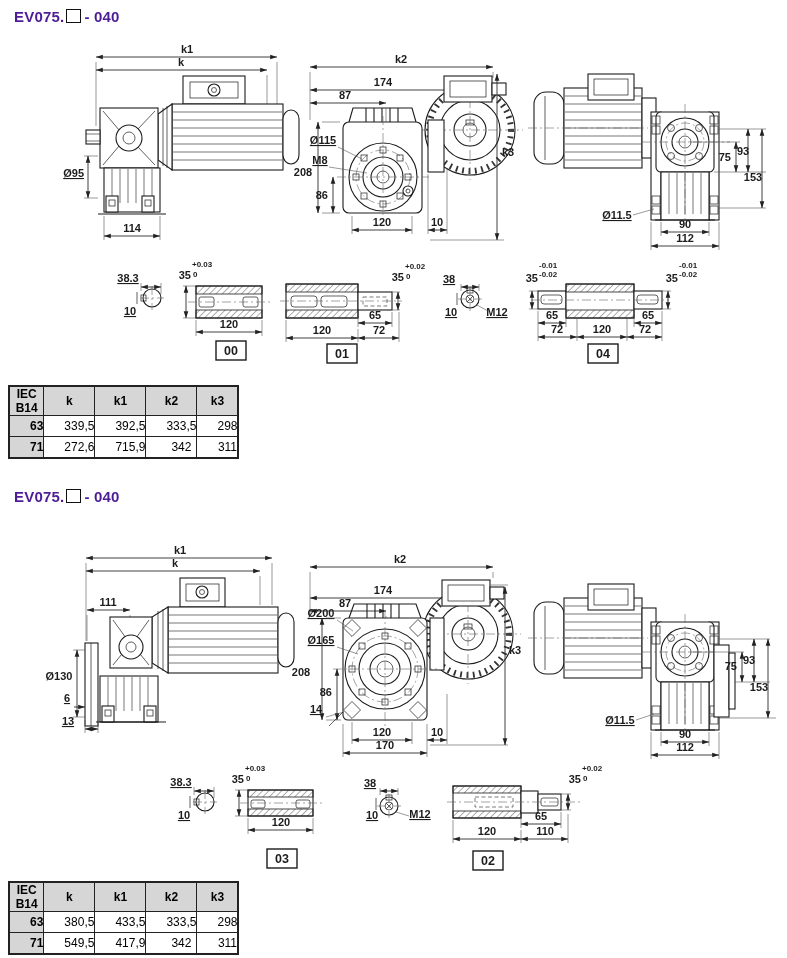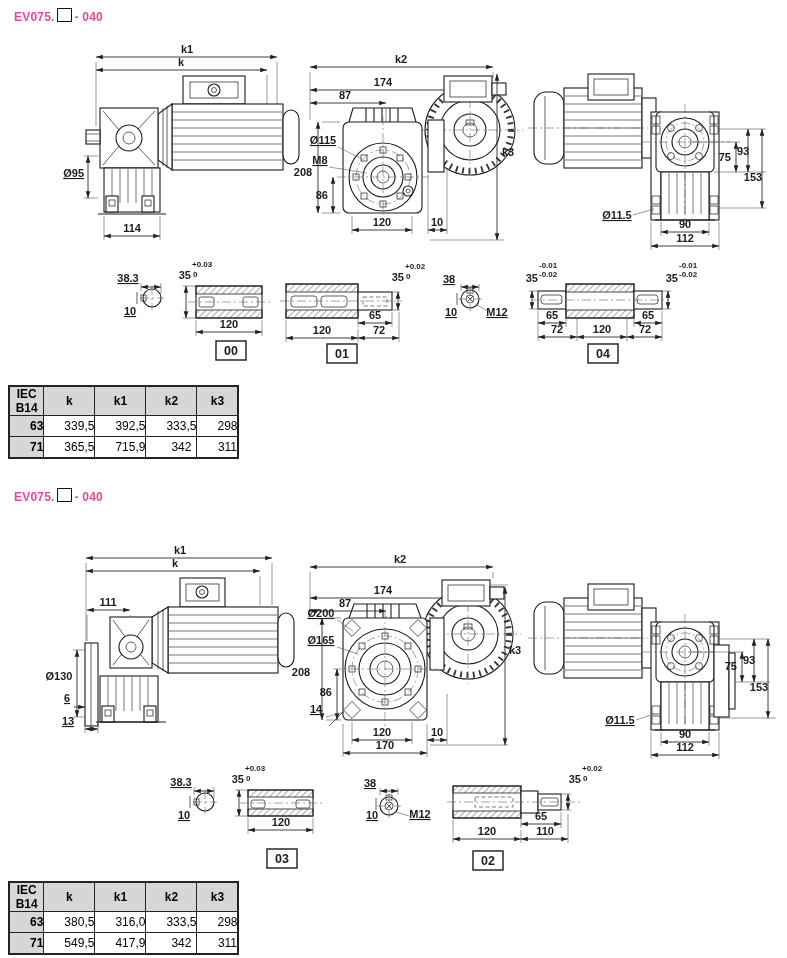--- a/index.html
+++ b/index.html
@@ -1,18 +1,18 @@
 <!DOCTYPE html>
 <html><head>
 <meta charset="utf-8">
 <style>
   html,body{margin:0;padding:0;background:#fff;}
   .page{position:relative;width:787px;height:958px;background:#fff;overflow:hidden;
         font-family:"Liberation Sans",sans-serif;}
-  .title{position:absolute;left:14px;font-size:12px;font-weight:bold;color:#ec4899;
+  .title{position:absolute;left:14px;font-size:15px;font-weight:bold;color:#4c1d95;
          letter-spacing:.2px;z-index:5;}
   .title .sq{display:inline-block;width:13px;height:12px;border:1.6px solid #111;
              margin:0 3px -1px 2px;}
   svg{position:absolute;left:0;}
   
   .o{fill:none;stroke:#1c1c1c;stroke-width:1.1;}
   .ow{fill:#fff;stroke:#1c1c1c;stroke-width:1.1;}
   .thin{fill:none;stroke:#1c1c1c;stroke-width:.7;}
   .twr{fill:#fff;stroke:#1c1c1c;stroke-width:.7;}
   .f{fill:none;stroke:#1c1c1c;stroke-width:.6;}
@@ -641,21 +641,21 @@
     </tr>
     <tr>
       <td class="rh">63</td>
       <td>339,5</td>
       <td>392,5</td>
       <td>333,5</td>
       <td>298</td>
     </tr>
     <tr>
       <td class="rh">71</td>
-      <td>365,5</td>
+      <td>272,6</td>
       <td>715,9</td>
       <td>342</td>
       <td>311</td>
     </tr>
   </tbody>
     </table>
 
   <table class="dims" style="left:8px;top:881px;width:226px">
     <colgroup>
         <col style="width:52px">
@@ -668,21 +668,21 @@
         <tr>
       <th>IEC B14</th>
       <th>k</th>
       <th>k1</th>
       <th>k2</th>
       <th>k3</th>
     </tr>
     <tr>
       <td class="rh">63</td>
       <td>380,5</td>
-      <td>316,0</td>
+      <td>433,5</td>
       <td>333,5</td>
       <td>298</td>
     </tr>
     <tr>
       <td class="rh">71</td>
       <td>549,5</td>
       <td>417,9</td>
       <td>342</td>
       <td>311</td>
     </tr>

